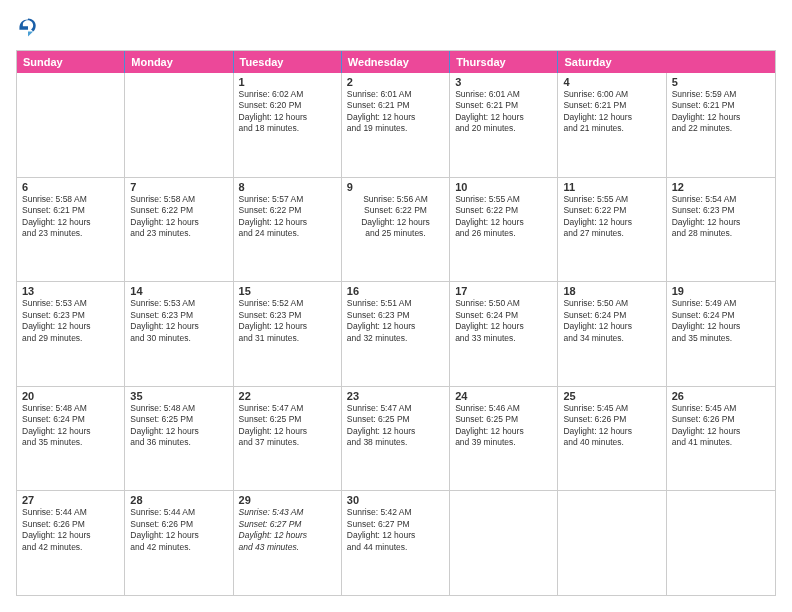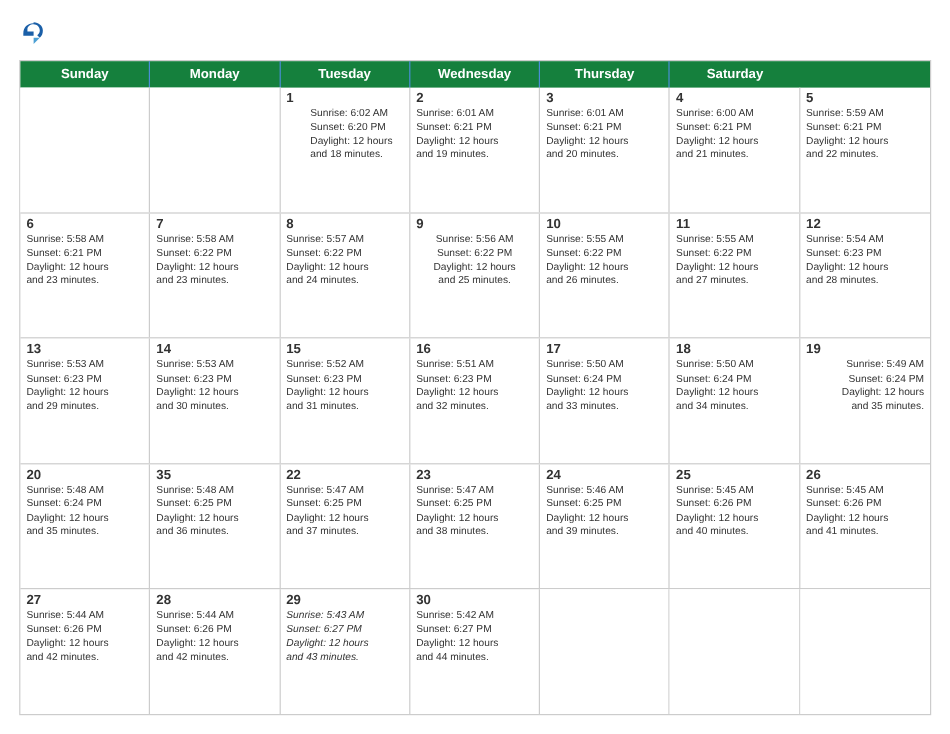--- a/index.html
+++ b/index.html
@@ -54,22 +54,21 @@
     }
     .calendar {
       flex: 1;
       display: flex;
       flex-direction: column;
       border: 1px solid #ccc;
     }
     .cal-header {
       display: grid;
       grid-template-columns: repeat(7, 1fr);
-      background: #15803d;
-      text-align: center;
+      background: #ec4899;
     }
     .cal-header-cell {
       color: #fff;
       font-size: 11px;
       font-weight: bold;
       padding: 5px 6px;
       border-right: 1px solid #4a8dd5;
     }
     .cal-header-cell:last-child { border-right: none; }
     .cal-body {
@@ -135,21 +134,21 @@
         <div class="cal-header-cell">Wednesday</div>
         <div class="cal-header-cell">Thursday</div>
         <div class="cal-header-cell">Saturday</div>
       </div>
     <div class="cal-body">
     <div class="cal-row">
           <div class="cal-cell empty"></div>
           <div class="cal-cell empty"></div>
           <div class="cal-cell">
             <div class="day-num">1</div>
-            <div class="cell-info" style="white-space: pre-line; margin-left: 20px;">Sunrise: 6:02 AM
+            <div class="cell-info" style="white-space: pre-line;">Sunrise: 6:02 AM
 Sunset: 6:20 PM
 Daylight: 12 hours
 and 18 minutes.</div>
           </div>
           <div class="cal-cell">
             <div class="day-num">2</div>
             <div class="cell-info" style="white-space: pre-line;">Sunrise: 6:01 AM
 Sunset: 6:21 PM
 Daylight: 12 hours
 and 19 minutes.</div>
@@ -265,21 +264,21 @@
           </div>
           <div class="cal-cell">
             <div class="day-num">18</div>
             <div class="cell-info" style="white-space: pre-line;">Sunrise: 5:50 AM
 Sunset: 6:24 PM
 Daylight: 12 hours
 and 34 minutes.</div>
           </div>
           <div class="cal-cell">
             <div class="day-num">19</div>
-            <div class="cell-info" style="white-space: pre-line; text-align: right;">Sunrise: 5:49 AM
+            <div class="cell-info" style="white-space: pre-line;">Sunrise: 5:49 AM
 Sunset: 6:24 PM
 Daylight: 12 hours
 and 35 minutes.</div>
           </div>
         </div>
         <div class="cal-row">
           <div class="cal-cell">
             <div class="day-num">20</div>
             <div class="cell-info" style="white-space: pre-line;">Sunrise: 5:48 AM
 Sunset: 6:24 PM

